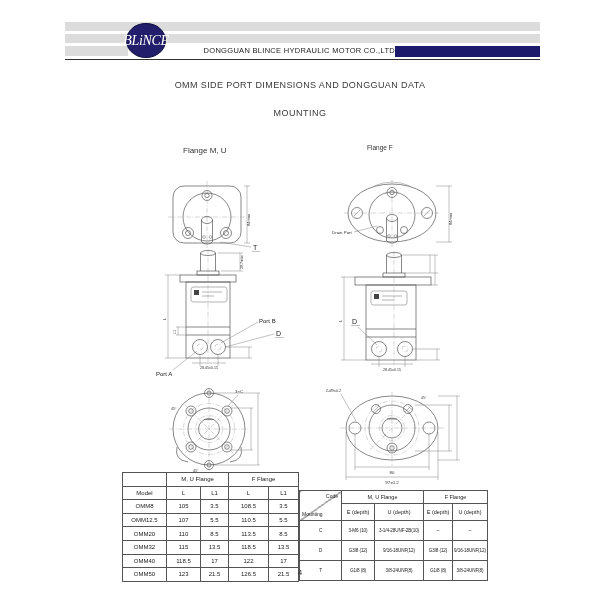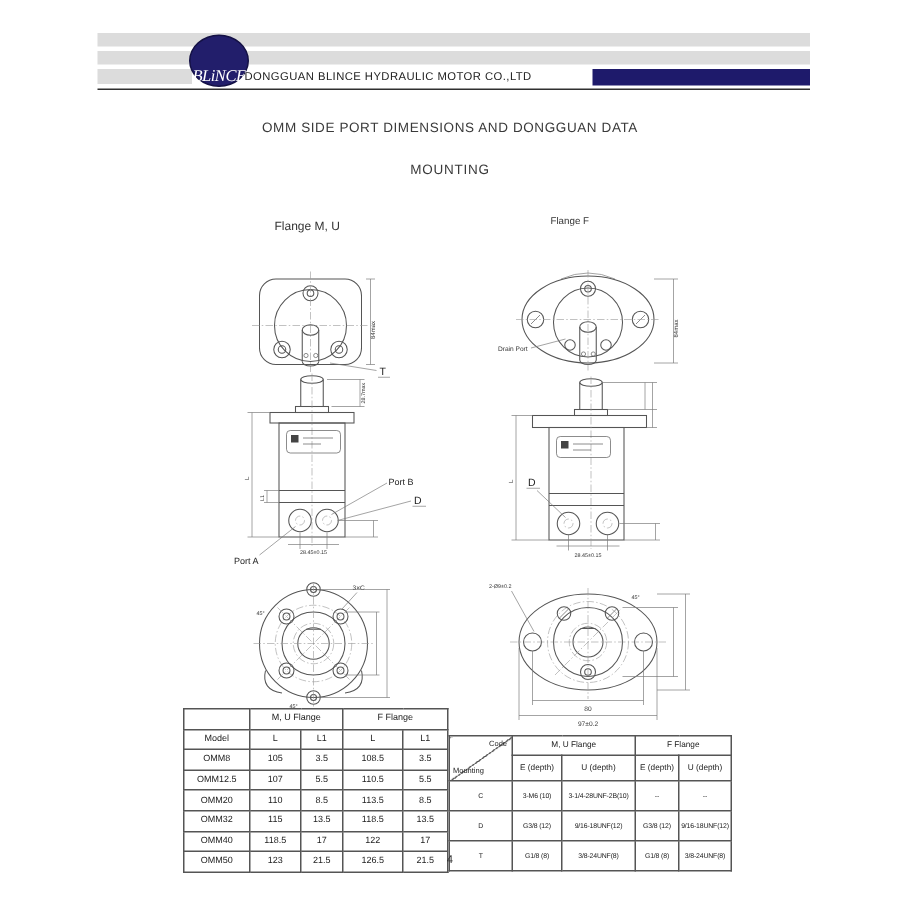--- a/index.html
+++ b/index.html
@@ -5,24 +5,24 @@
   html,body{margin:0;padding:0;}
   body{width:600px;height:600px;position:relative;background:#ffffff;
        font-family:"Liberation Sans", sans-serif;color:#222;overflow:hidden;}
   .abs{position:absolute;}
   
   .strip{background:#dcdcdc;}
   .hdr-rule{background:#2f2f2f;}
   .navybar{background:#1e1a6b;}
   .logo{left:126px;top:23px;width:38px;height:33px;border-radius:50%;
         background:#221e6b;border:1px solid #141145;color:#fff;
-        display:flex;align-items:flex-end;justify-content:center;
+        display:flex;align-items:center;justify-content:center;
         font-family:"Liberation Serif", serif;font-style:italic;
-        font-size:11px;letter-spacing:-0.3px;}
-  .company{left:163px;top:46px;width:232px;text-align:left;
+        font-size:14px;letter-spacing:-0.3px;}
+  .company{left:163px;top:46px;width:232px;text-align:right;
            font-size:7.5px;letter-spacing:0.3px;color:#222;white-space:nowrap;}
   .page-title{left:0;width:600px;top:80px;text-align:center;font-size:9px;
               letter-spacing:0.4px;color:#3a3a3a;}
   .sub-title{left:0;width:600px;top:108px;text-align:center;font-size:9px;
              letter-spacing:0.5px;color:#3a3a3a;}
   .flange-label-left{left:183px;top:146px;font-size:8px;color:#333;}
   .flange-label-right{left:367px;top:144px;font-size:6.5px;color:#333;}
   
   svg text{font-family:"Liberation Sans", sans-serif;fill:#333;}
   .ln{fill:none;stroke:#555;stroke-width:0.7;}

